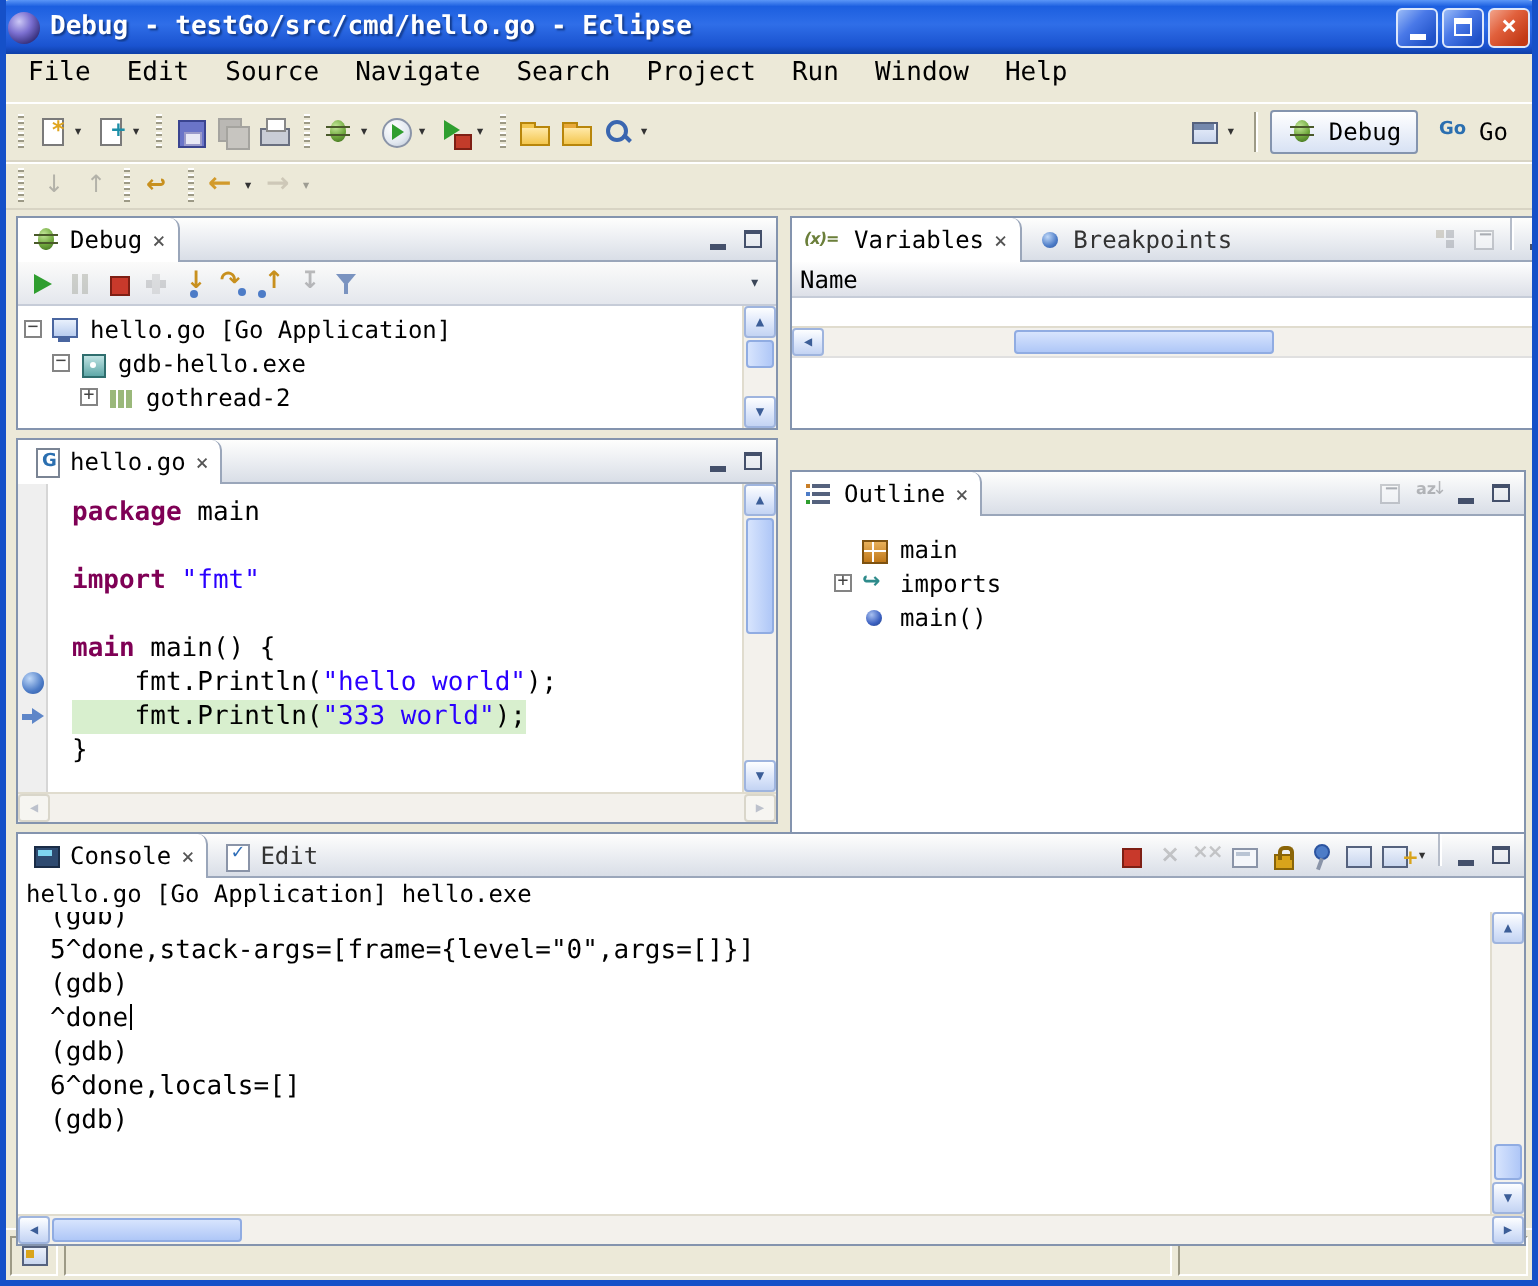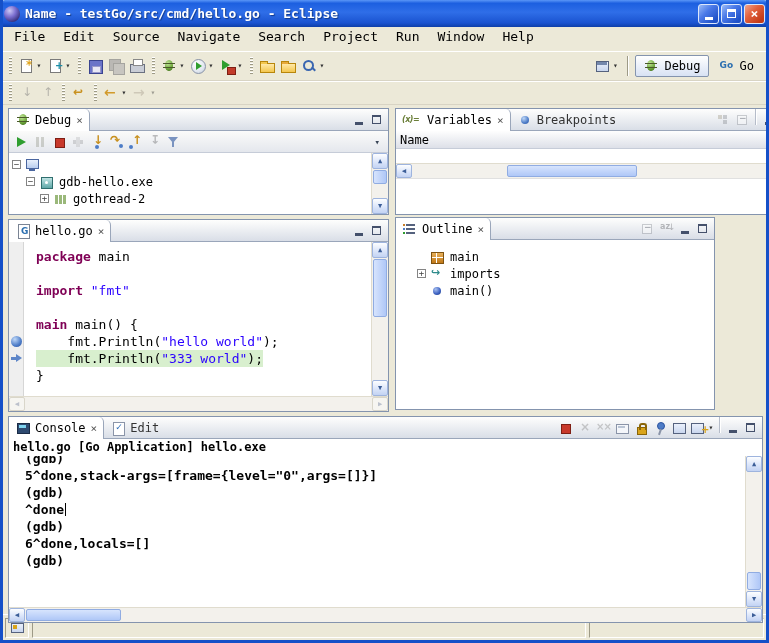--- a/index.html
+++ b/index.html
@@ -41,21 +41,21 @@
   .psep{width:2px;height:20px;border-left:1px solid #9D9A86;border-right:1px solid #fff;margin:0 4px;}
   .persp-btn{display:flex;align-items:center;gap:4px;padding:2px 7px;font-size:12px;border-radius:2px;border:1px solid transparent;}
   .persp-btn.active{background:linear-gradient(#FFFFFF,#D8E2F4);border:1px solid #8494AE;}
 
   
   .workspace{flex:1;position:relative;background:#ECE9D8;}
   .panel{position:absolute;border:1px solid #8494AE;background:#fff;display:flex;flex-direction:column;}
   #debug-panel{left:5px;top:3px;width:381px;height:107px;}
   #vars-panel{left:392px;top:3px;width:404px;height:107px;}
   #editor-panel{left:5px;top:114px;width:381px;height:193px;justify-content:flex-end;}
-  #outline-panel{left:392px;top:112px;width:320px;height:193px;}
+  #outline-panel{left:392px;top:130px;width:368px;height:193px;}
   #console-panel{left:5px;top:311px;width:755px;height:207px;}
 
   .tabbar{flex:0 0 22px;display:flex;align-items:stretch;position:relative;
     background:linear-gradient(180deg,#FEFEFD,#D9DEE7);border-bottom:1px solid #9AA6BA;}
   .tab{display:flex;align-items:center;gap:3px;padding:0 6px;font-size:12px;color:#333;white-space:nowrap;}
   .tab.active{background:#fff;border-right:1px solid #9AA6BA;border-top-right-radius:5px;
     margin-bottom:-1px;z-index:2;color:#000;}
   .tab-x{font-size:11px;color:#555;margin-left:2px;}
   .tab-spacer{flex:1;}
   .minmax{display:flex;align-items:center;gap:1px;padding-right:3px;}
@@ -93,21 +93,21 @@
 
   
   .col-header{flex:0 0 18px;display:flex;align-items:center;padding-left:4px;font-size:12px;
     background:linear-gradient(#FEFEFE,#DDE0E8);border-bottom:1px solid #C6CCD8;text-align:right;}
   .col-v{margin-left:auto;border-left:1px solid #C9CFDB;padding-left:3px;width:10px;overflow:hidden;}
   .vars-tree-area{flex:1;background:#fff;}
   .detail-pane{flex:0 0 36px;display:flex;background:#fff;border-top:1px solid #E0E0E0;}
   .detail-text{flex:1;}
 
   
-  .console-body{flex:1;display:flex;flex-direction:column;overflow:hidden;font-weight:bold;}
+  .console-body{flex:1;display:flex;flex-direction:column;overflow:hidden;}
   .process-label{flex:0 0 17px;font-size:12px;line-height:17px;padding-left:4px;background:#fff;white-space:nowrap;}
   .console-main{flex:1;display:flex;overflow:hidden;}
   #console-text{flex:1;overflow:hidden;padding-left:16px;margin-top:-6px;background:#fff;}
   .console-line{height:17px;line-height:17px;font-size:13px;white-space:pre;}
   .caret{display:inline-block;width:1px;height:13px;background:#000;vertical-align:-2px;margin-left:1px;}
 
   
   .vscroll{flex:0 0 17px;display:flex;flex-direction:column;background:#F3F1EC;border-left:1px solid #E0DCCE;}
   .hscroll{flex:0 0 15px;display:flex;background:#F3F1EC;border-top:1px solid #E0DCCE;}
   .sb-btn{flex:0 0 16px;display:flex;align-items:center;justify-content:center;font-size:7px;color:#3C5E98;
@@ -232,21 +232,21 @@
     background:linear-gradient(#EAF0FB,#C9D6EE);}
   .fast-view-icon::after{content:"";left:4px;top:5px;width:4px;height:4px;background:#D9A41B;}
 </style>
 </head>
 <body>
 
 <div id="window">
 
   <div class="titlebar">
     <i class="ico eclipse-icon"></i>
-    <span class="title-text">Name - testGo/src/cmd/hello.go - Eclipse</span>
+    <span class="title-text">Debug - testGo/src/cmd/hello.go - Eclipse</span>
     <span class="win-controls">
       <span class="xp-btn">
           <i class="glyph-min"></i>
         </span>
       <span class="xp-btn">
           <i class="glyph-max"></i>
         </span>
       <span class="xp-btn close">×</span>
     </span>
   </div>
@@ -401,20 +401,21 @@
             </span>
           </span>
         <span class="tab-spacer"></span>
         <span class="view-menu">▾</span>
       </div>
       <div style="flex:1;display:flex;overflow:hidden;">
         <div class="tree" id="debug-tree">
             <div class="tree-row" style="padding-left: 3px;">
               <span class="twisty">−</span>
               <i class="ico debug-target-icon"></i>
+              <span class="tree-label">hello.go [Go Application]</span>
             </div>
             <div class="tree-row" style="padding-left: 17px;">
               <span class="twisty">−</span>
               <i class="ico process-icon"></i>
               <span class="tree-label">gdb-hello.exe</span>
             </div>
             <div class="tree-row" style="padding-left: 31px;">
               <span class="twisty">+</span>
               <i class="ico thread-icon"></i>
               <span class="tree-label">gothread-2</span>

